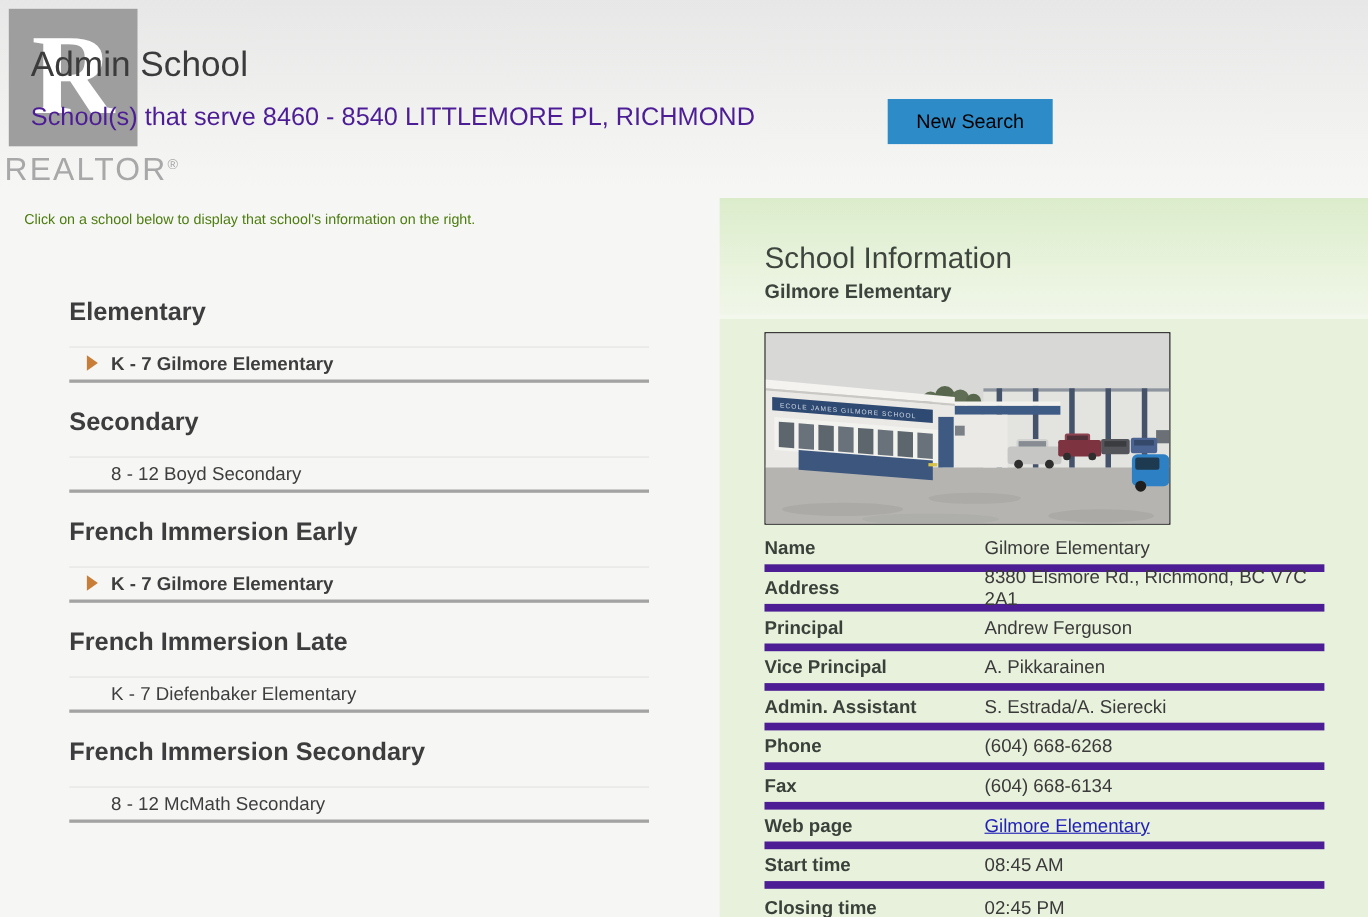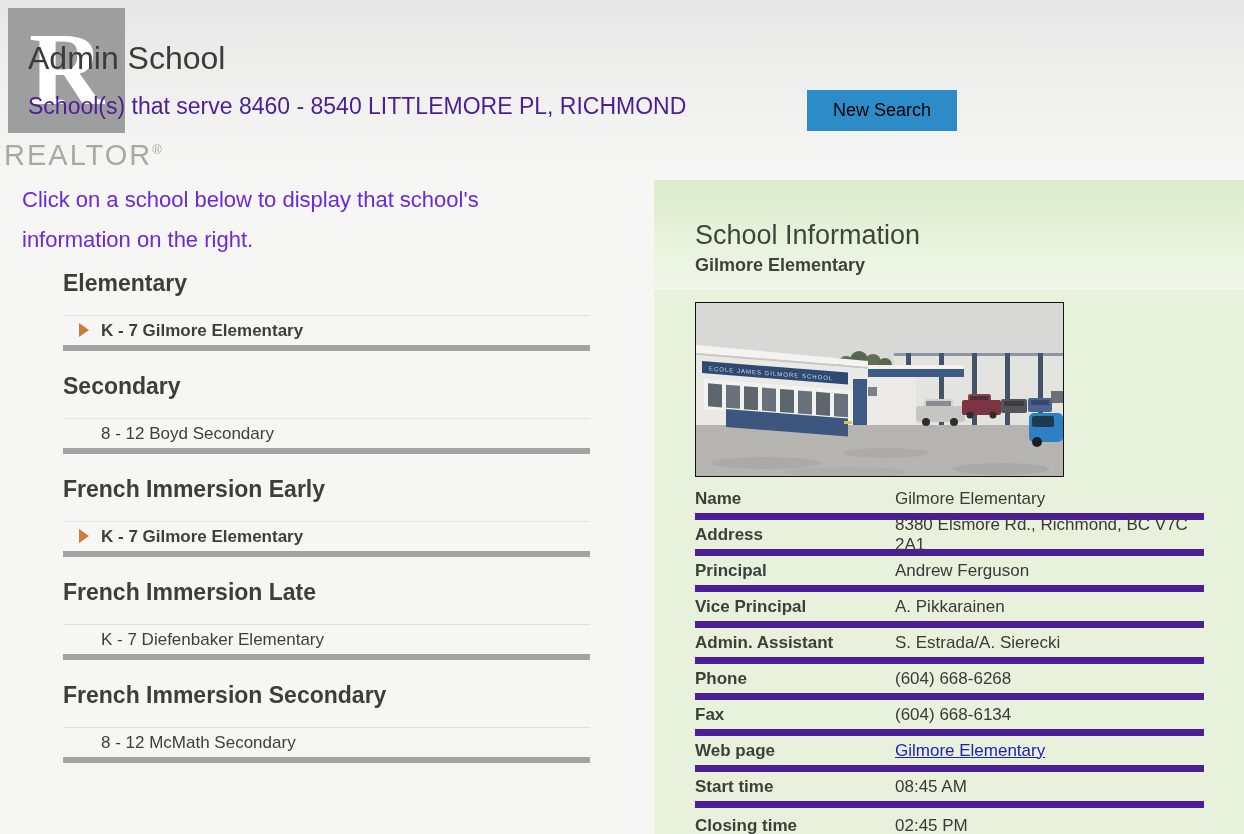--- a/index.html
+++ b/index.html
@@ -69,23 +69,23 @@
     border: none;
     font-size: 18px;
     font-family: "Liberation Sans", "DejaVu Sans", sans-serif;
     cursor: pointer;
   }
   
   .intro {
     position: absolute;
     left: 22px; top: 180px;
     width: 568px;
-    font-size: 22px;
+    font-size: 13px;
     line-height: 40px;
-    color: #6d28d9;
+    color: #4d7c0f;
     z-index: 2;
   }
   .groups {
     position: absolute;
     left: 63px; top: 270px;
     width: 527px;
     z-index: 2;
   }
   .group { margin-bottom: 22px; }
   .group-heading {
@@ -95,21 +95,21 @@
     padding-bottom: 18px;
     border-bottom: 1px solid #e2e2df;
   }
   .school-item {
     position: relative;
     display: block;
     padding: 3px 0 3px 38px;
     font-size: 17px;
     line-height: 23px;
     color: #3e3e3e;
-    border-bottom: 6px solid #a3a3a3;
+    border-bottom: 3px solid #a3a3a3;
     text-decoration: none;
     cursor: pointer;
   }
   .school-item.selected { font-weight: bold; }
   .item-arrow {
     position: absolute;
     left: 16px; top: 7px;
     width: 0; height: 0;
     border-left: 10px solid #c87e38;
     border-top: 7px solid transparent;

